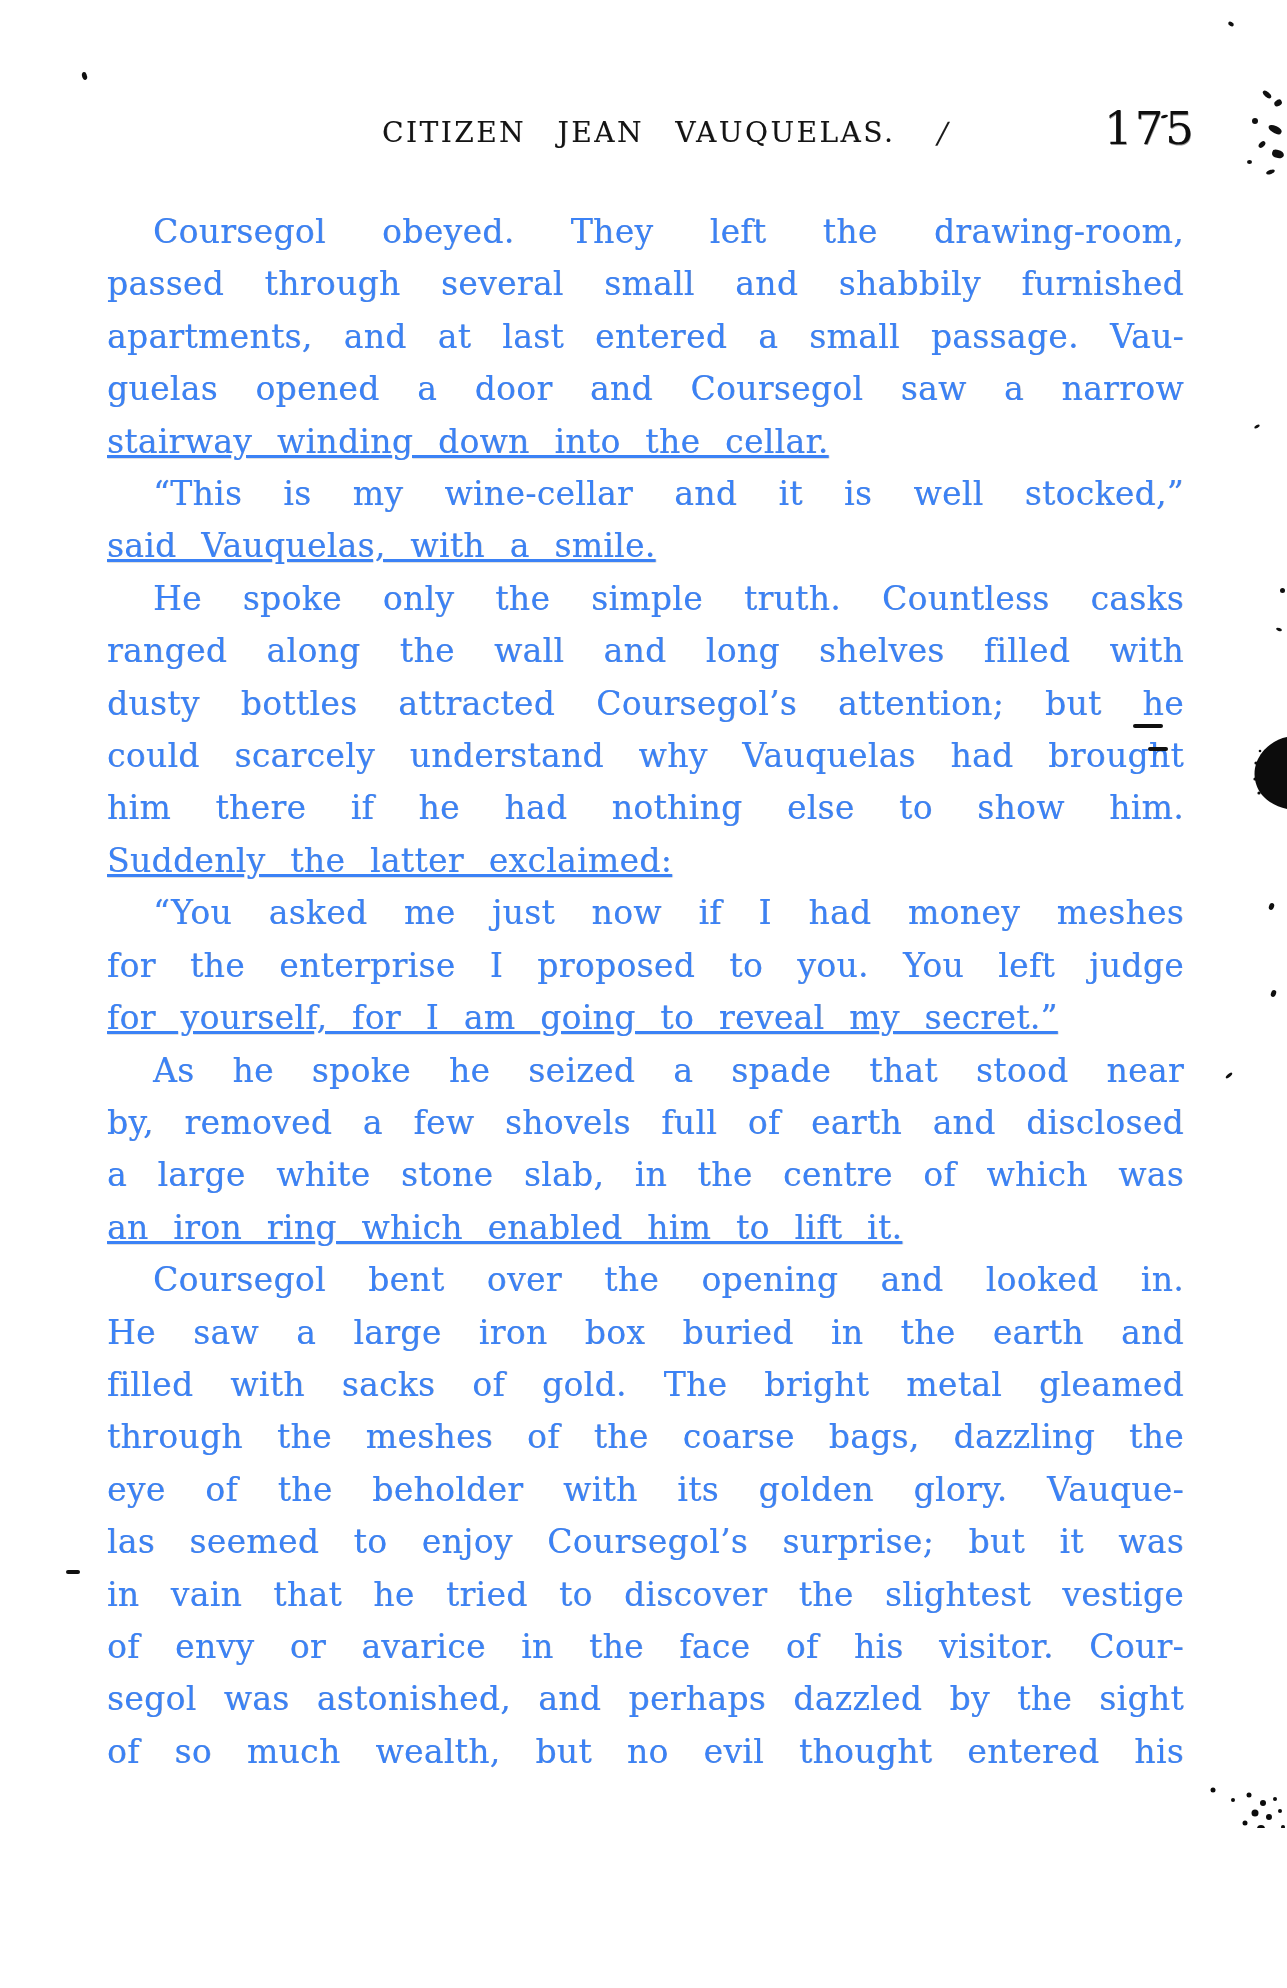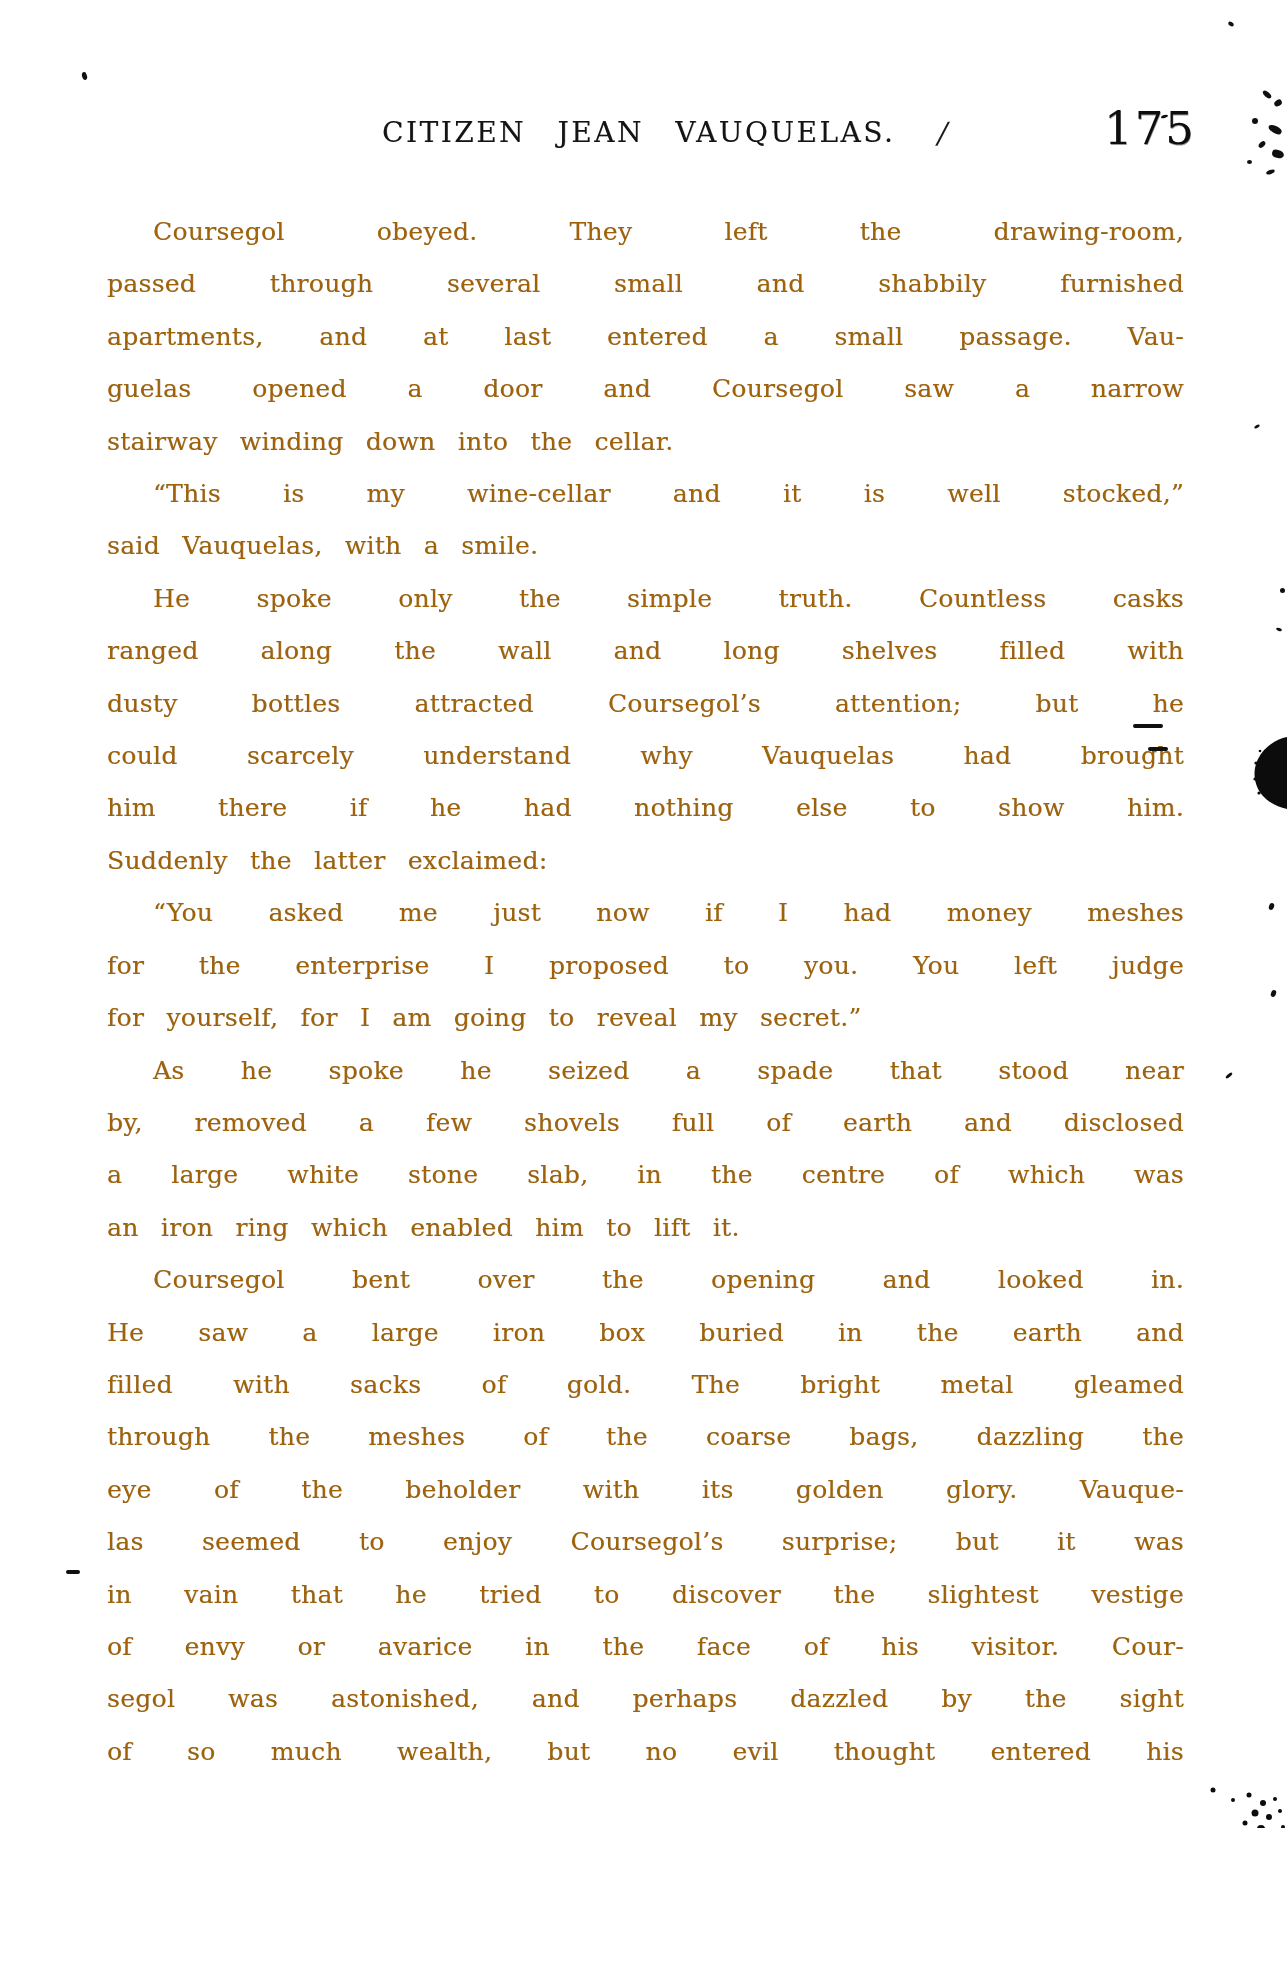--- a/index.html
+++ b/index.html
@@ -19,26 +19,26 @@
     font-size:29px; transform:skewX(-12deg); color:#1a1a1a;
   }
   .header-number {
     position:absolute; left:1096px; top:102px;
     font-size:45px; letter-spacing:2px; color:#0e0e0e;
     text-shadow:0.5px 0.5px 0 rgba(0,0,0,0.4);
     margin-left:8px;
   }
   .text-col {
     position:absolute; left:107px; top:206px; width:1077px;
-    font-size:25px; line-height:52.4px; letter-spacing:0.3px;
-    word-spacing:14px; color:#a16207;
+    font-size:33px; line-height:52.4px; letter-spacing:0.3px;
+    word-spacing:14px; color:#3b82f6;
     text-shadow:0.4px 0.4px 0 rgba(0,0,0,0.3);
   }
   .tl { text-align:justify; text-align-last:justify; white-space:normal; }
-  .tl.pl { text-align:right; text-align-last:left; }
+  .tl.pl { text-align:right; text-align-last:left;text-decoration:underline; }
   .tl.in { text-indent:46px; }
   .speck { position:absolute; background:#101010; border-radius:50%; }
   .bar { position:absolute; background:#101010; border-radius:2px; }
   .art { position:absolute; }
 </style>
 </head>
 <body>
 
 <div class="page">
 

